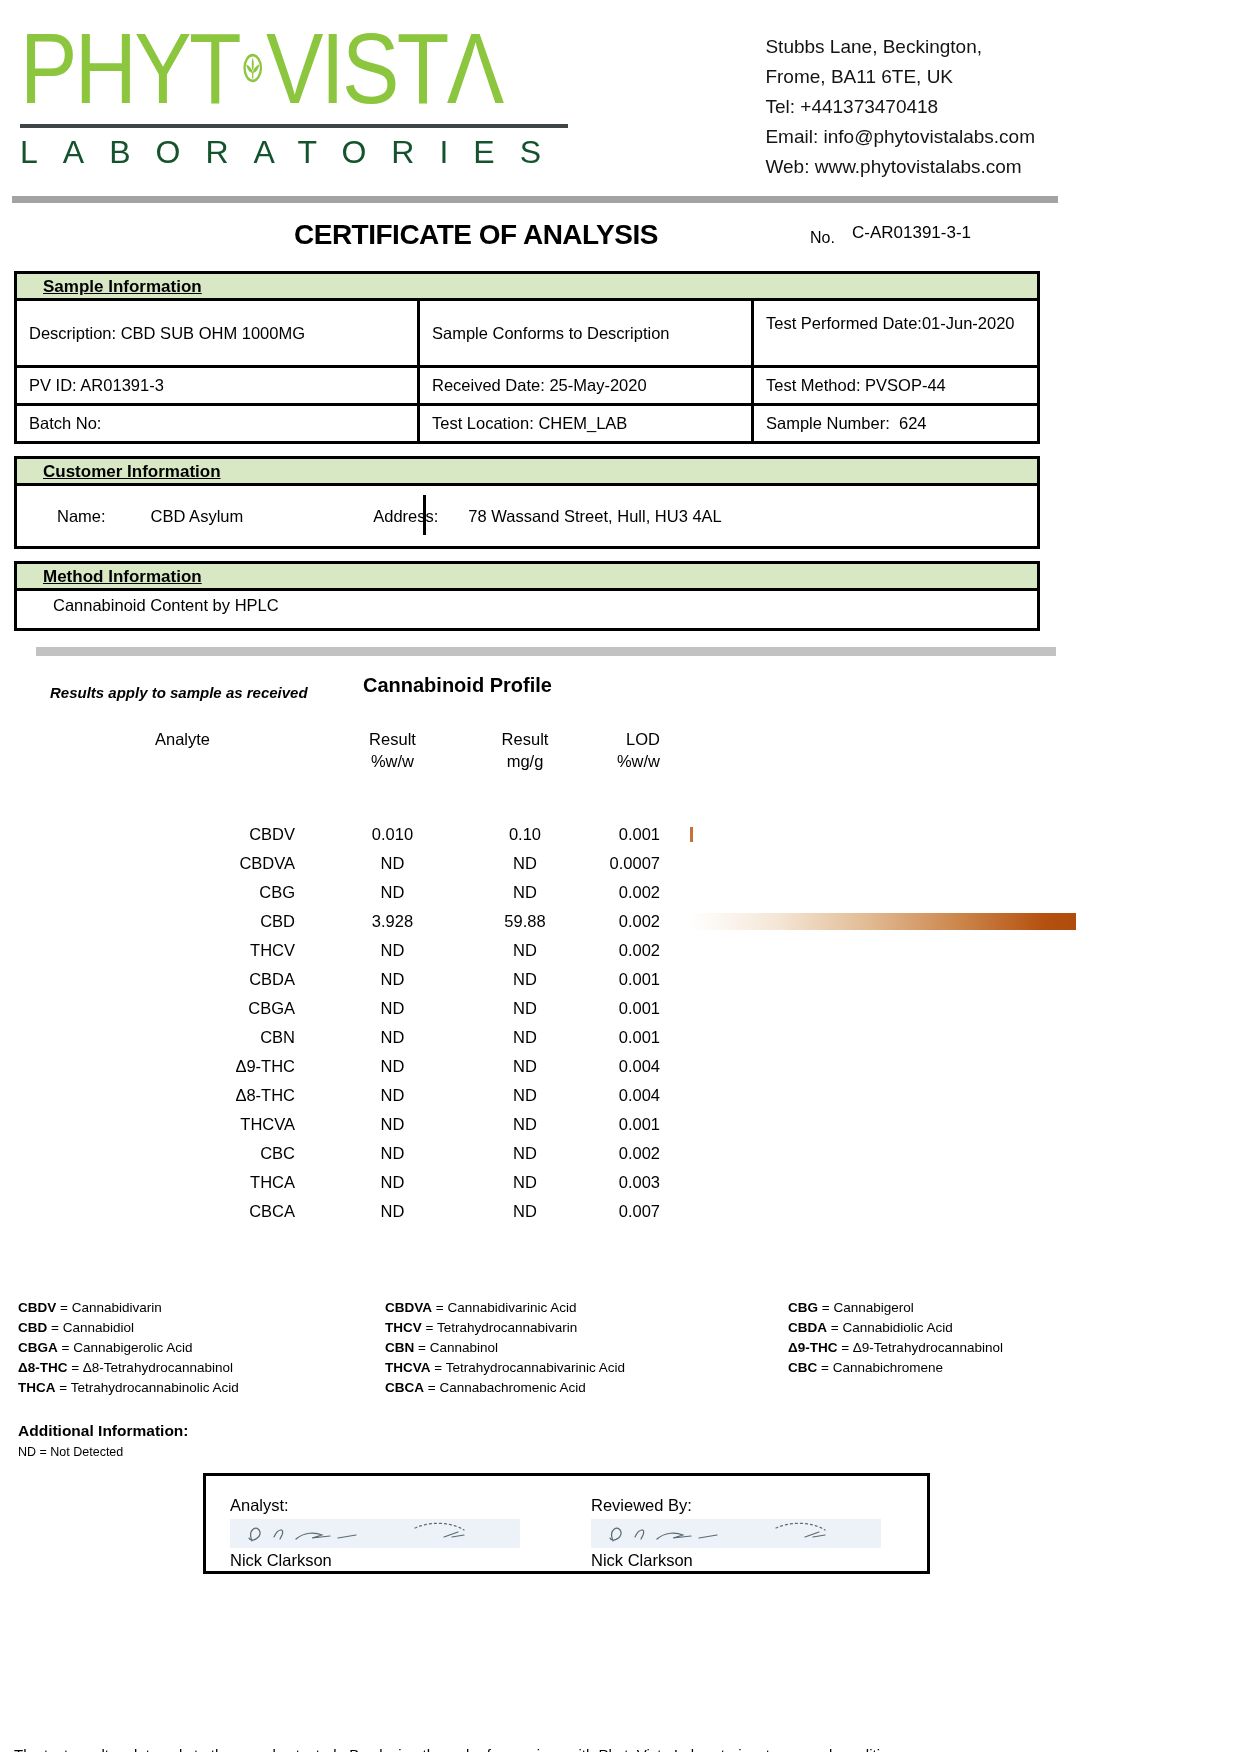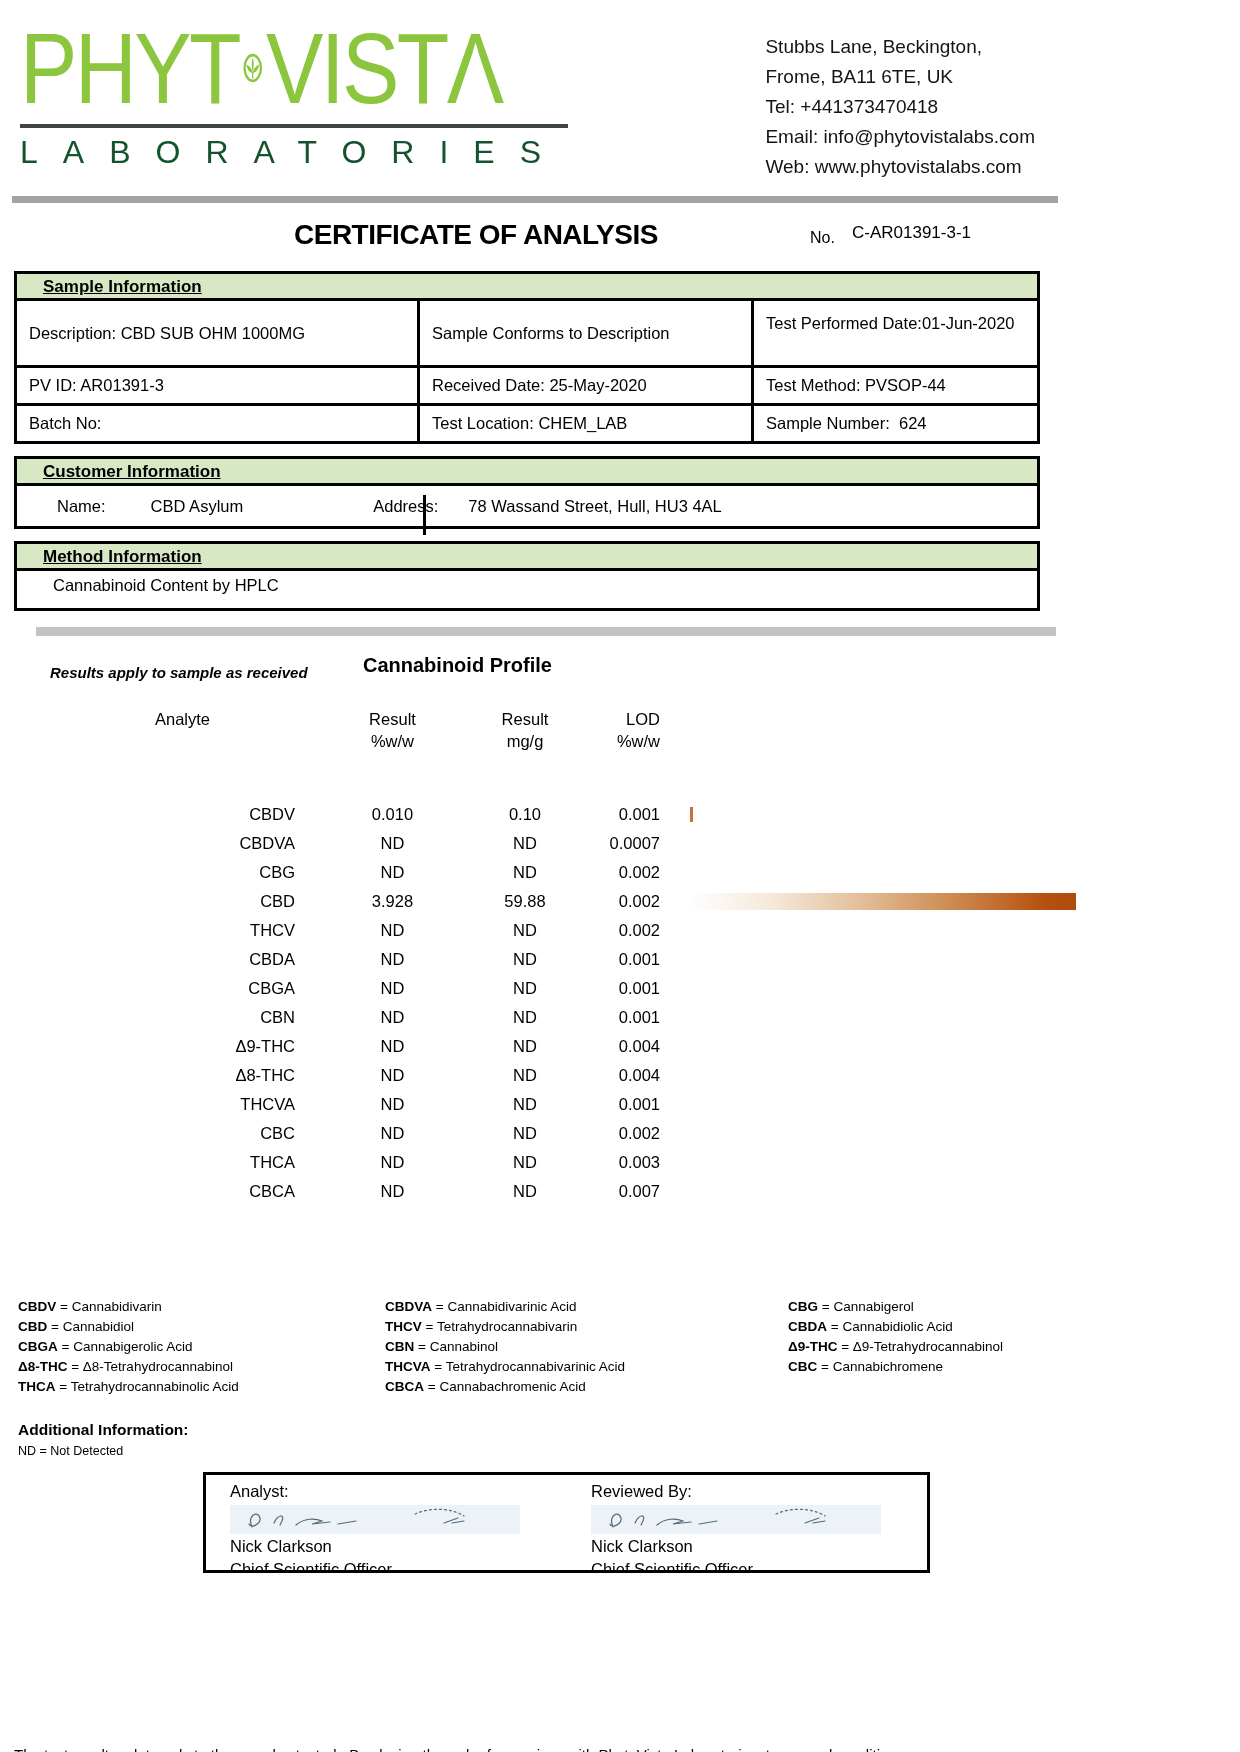--- a/index.html
+++ b/index.html
@@ -27,21 +27,21 @@
   .btable { margin-left:14px; width:1026px; border:3px solid #000; }
   .band { background:#D8E8C4; height:27px; line-height:25px; padding-left:26px; border-bottom:3px solid #000; font-size:17px; font-weight:bold; }
   .band span { text-decoration:underline; }
 
   .si-grid { display:grid; grid-template-columns:400px 334px 1fr; grid-template-rows:64px 38px 38px; }
   .si-cell { display:flex; align-items:center; padding:2px 8px 2px 12px; font-size:16.5px; white-space:pre-wrap; }
   .si-cell.cL { border-left:3px solid #000; }
   .si-cell.rT { border-top:3px solid #000; }
   .si-cell.wrap { align-items:flex-start; padding-top:10px; line-height:24px; }
 
-  .cust-row { position:relative; height:40px; display:flex; align-items:center; font-size:16.5px; }
+  .cust-row { position:relative; height:60px; display:flex; align-items:center; font-size:16.5px; }
   .cust-name-label { margin-left:40px; }
   .cust-name-value { margin-left:45px; }
   .cust-divider { position:absolute; left:406px; top:9px; width:3px; height:40px; background:#000; }
   .cust-addr-label { margin-left:130px; }
   .cust-addr-value { margin-left:30px; }
 
   .method-body { padding:5px 0 13px 36px; font-size:16.5px; }
 
   .section-bar { margin:16px 0 0 36px; width:1020px; height:9px; background:#C2C2C2; }
 
@@ -60,30 +60,30 @@
   .an-row { height:29px; align-items:center; font-size:16.5px; }
   .an-c1 { text-align:right; }
   .an-c2, .an-c3 { text-align:center; }
   .an-c4 { text-align:right; }
   .an-c5 { padding-left:30px; display:flex; align-items:center; }
   .bar-slot[data-bar="tick"] { display:inline-block; width:3px; height:15px; background:#C6703C; }
   .bar-slot[data-bar="gradient"] { display:inline-block; width:386px; height:17px;
       background:linear-gradient(to right,#ffffff 0%,#f5e7d8 22%,#e2bd97 45%,#cd8a50 68%,#b5500f 92%,#af4c0c 100%); }
 
   
-  .legend { display:flex; margin-top:91px; padding-left:18px; font-size:13.5px; line-height:20px; }
+  .legend { display:flex; margin-top:72px; padding-left:18px; font-size:13.5px; line-height:20px; }
   .legend-col1 { width:367px; } .legend-col2 { width:403px; } .legend-col3 { width:auto; }
   .legend .abbr { font-weight:bold; }
 
   .add-info-heading { margin:24px 0 0 18px; font-size:15.5px; font-weight:bold; }
   .nd-note { margin:5px 0 0 18px; font-size:12.5px; }
 
   
   .sig-box { position:relative; margin:14px 0 0 203px; width:727px; height:101px; border:3px solid #000; overflow:hidden; }
-  .sig-col { position:absolute; top:5px; font-size:16.5px; line-height:23px; }
+  .sig-col { position:absolute; top:18px; font-size:16.5px; line-height:23px; }
   .sig-col.left { left:24px; } .sig-col.right { left:385px; }
   .sig-img { width:290px; height:29px; background:#ECF2F8; margin:2px 0 1px 0; }
 
   
   .footer { position:absolute; top:1692px; left:14px; width:960px; font-size:15px; line-height:25px; white-space:pre-wrap; }
 </style>
 </head>
 <body>
 
 <div class="page">

